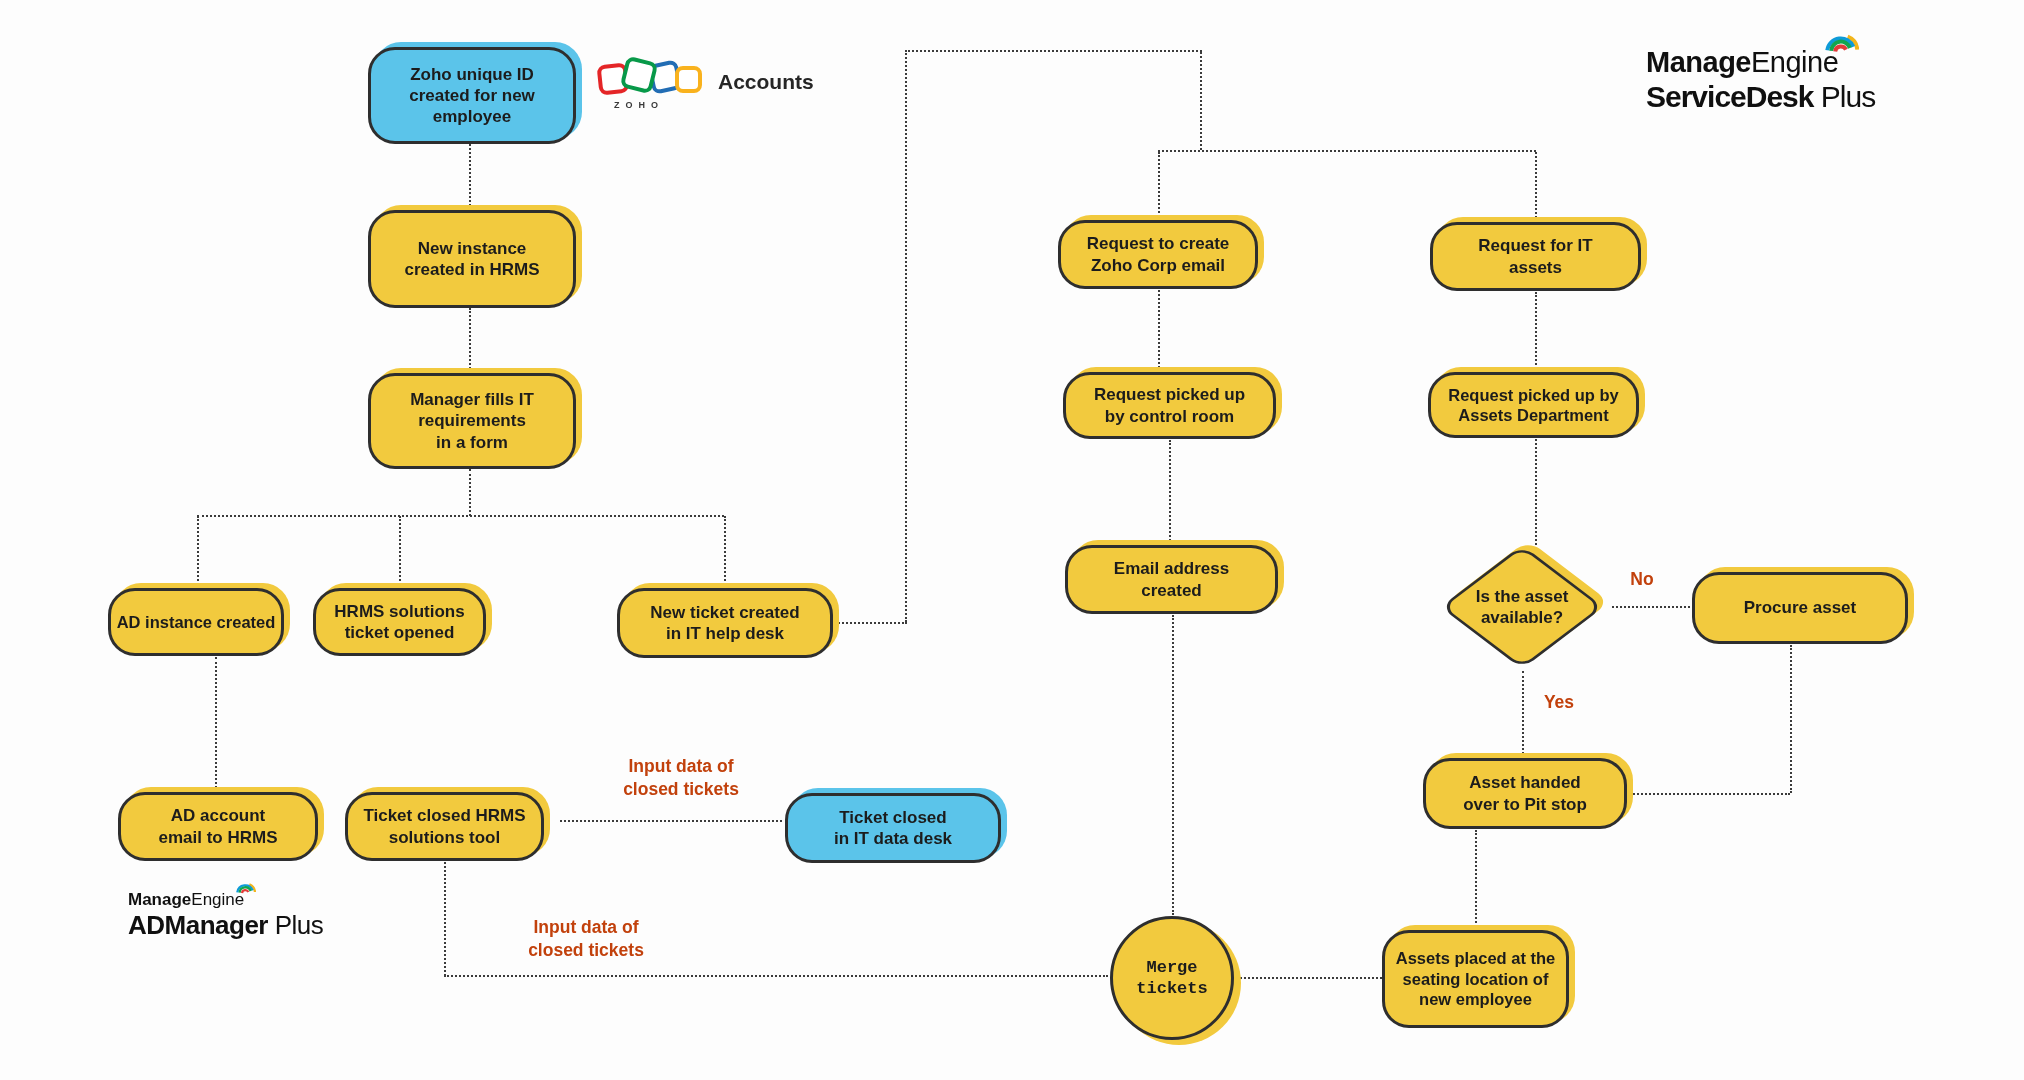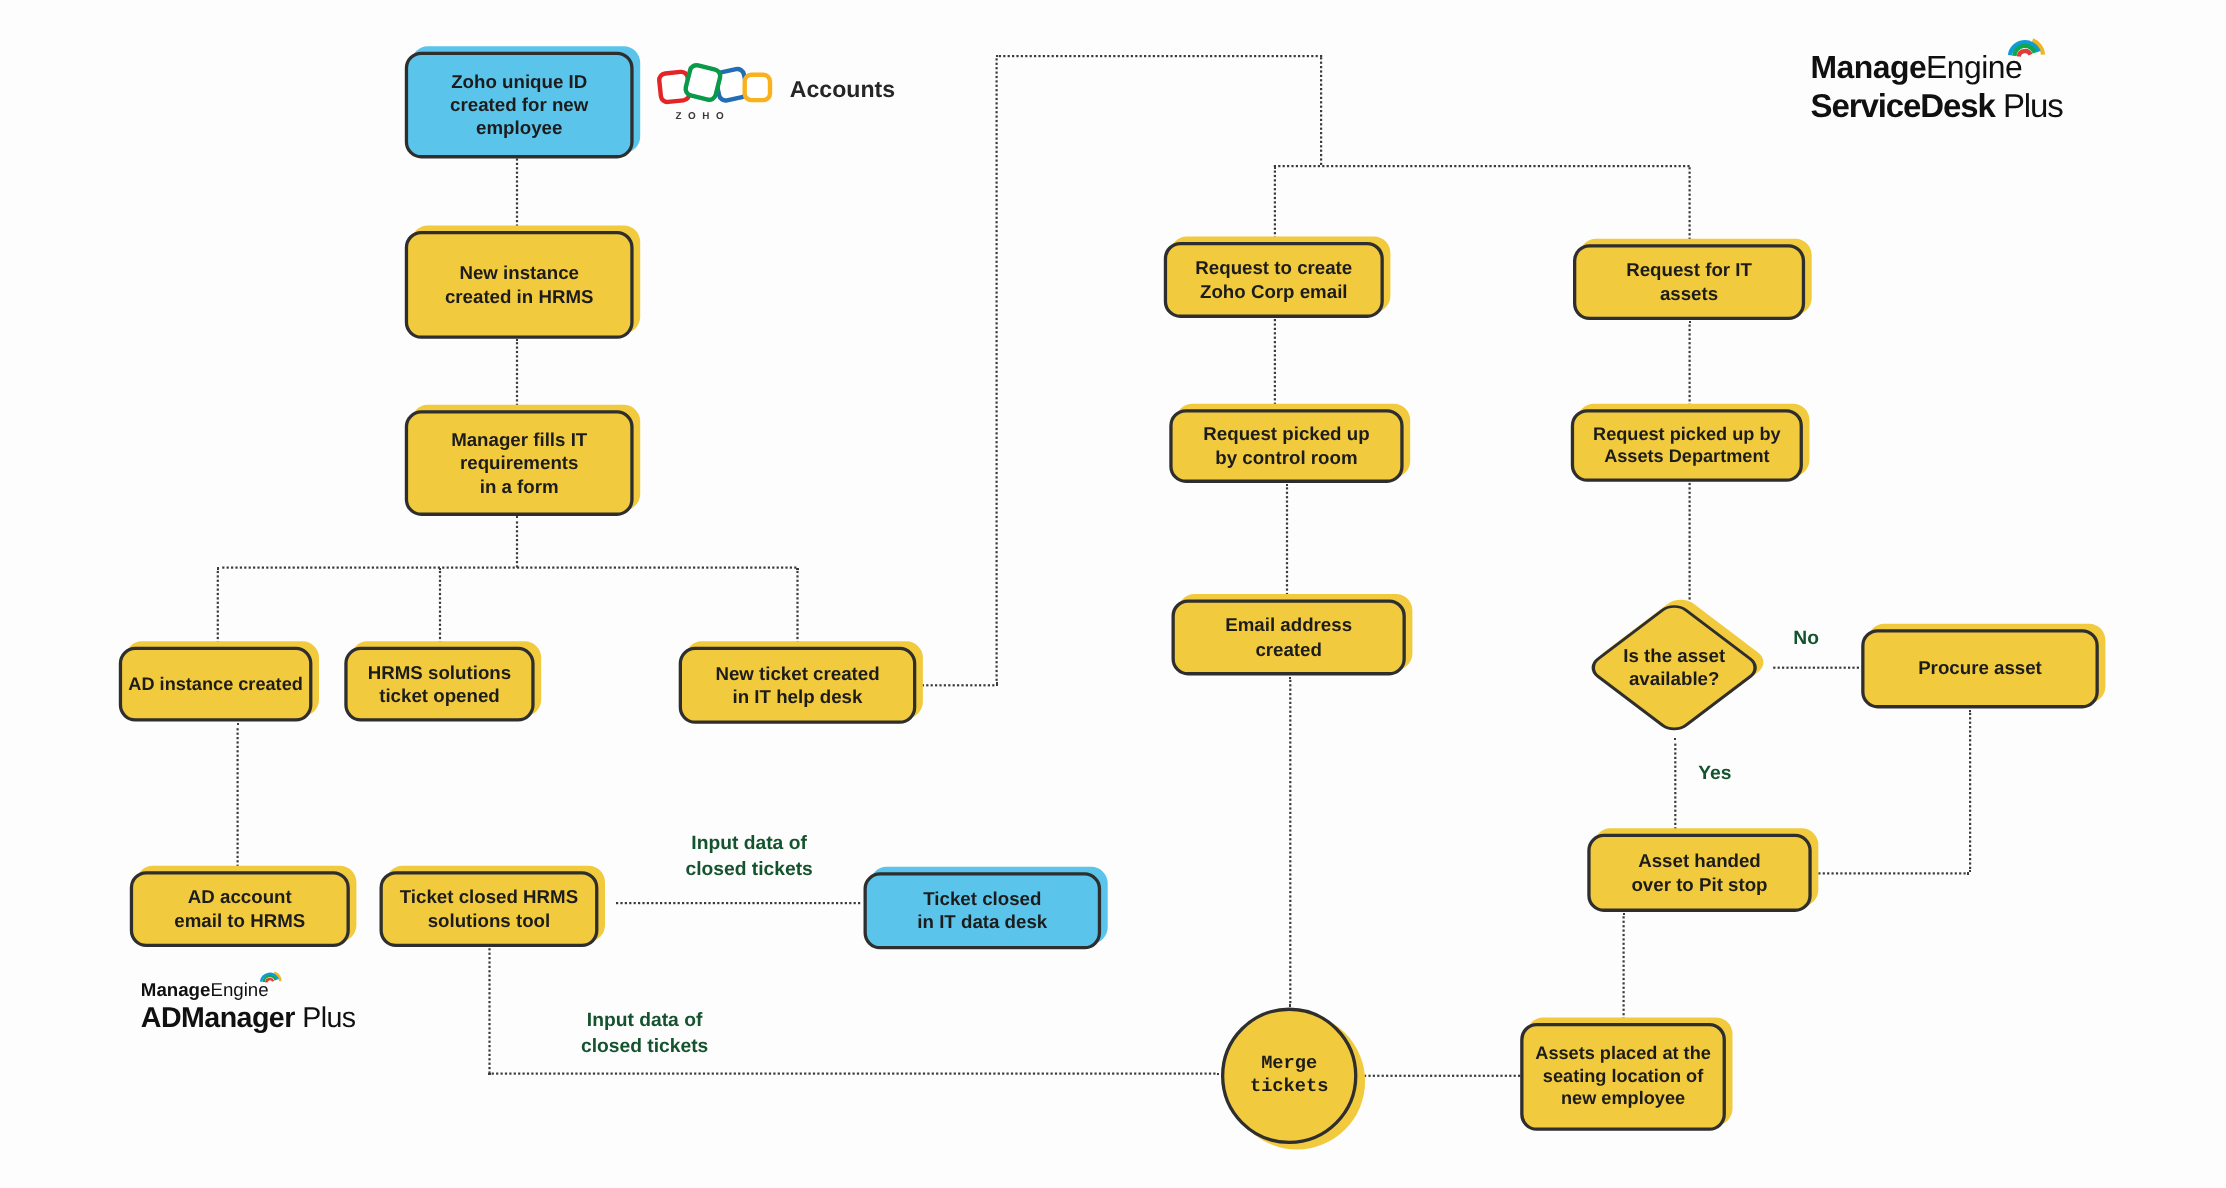--- a/index.html
+++ b/index.html
@@ -3,21 +3,21 @@
 <meta charset="utf-8">
 <style>
   html,body{margin:0;padding:0;background:#fff;}
   #canvas{
     position:relative;width:2024px;height:1080px;background:#fdfdfd;
     font-family:"Liberation Sans",sans-serif;overflow:hidden;
   }
   .node{
     position:absolute;display:flex;align-items:center;justify-content:center;
     text-align:center;box-sizing:border-box;
-    border:3px solid #2E2E2E;border-radius:15px;
+    border:3px solid #2E2E2E;border-radius:27px;
     font-weight:700;font-size:17px;line-height:1.24;color:#1C1C1C;
     white-space:pre-line;
   }
   .yellow{background:#F2CA3E;box-shadow:6px -5px 0 0 #F2CA3E;}
   .blue{background:#5BC4EA;box-shadow:6px -5px 0 0 #5BC4EA;}
   .circle{border-radius:50%;background:#F2CA3E;box-shadow:7px 5px 0 0 #F2CA3E;font-family:Liberation Mono, monospace;}
   .diamond-wrap{position:absolute;}
   .diamond-shape,.diamond-shadow{
     position:absolute;left:50%;top:50%;width:112px;height:112px;
     margin:-56px 0 0 -56px;border-radius:16px;background:#F2CA3E;box-sizing:border-box;
@@ -25,21 +25,21 @@
   .diamond-shadow{transform:translate(6px,-5px) scale(1.035,0.783) rotate(45deg);}
   .diamond-shape{border:3px solid #2E2E2E;transform:scale(1.035,0.783) rotate(45deg);}
   .diamond-text{
     position:absolute;inset:0;display:flex;align-items:center;justify-content:center;
     text-align:center;font-weight:700;font-size:17px;line-height:1.24;color:#1C1C1C;white-space:pre-line;
   }
   .hline{position:absolute;border-top:2.5px dotted #3B3B3B;height:0;}
   .vline{position:absolute;border-left:2.5px dotted #3B3B3B;width:0;}
   .flabel{
     position:absolute;text-align:center;font-weight:700;font-size:17.5px;
-    line-height:1.3;color:#14532d;white-space:pre-line;
+    line-height:1.3;color:#c2410c;white-space:pre-line;
   }
   
   .zoho-logo{position:absolute;left:598px;top:58px;width:210px;height:60px;}
   .zsq{position:absolute;box-sizing:border-box;border-radius:8px;background:#fff;}
   .zsq.red{left:0;top:6px;width:30px;height:30px;border:4.5px solid #E42527;transform:rotate(-6deg);}
   .zsq.green{left:25px;top:1px;width:32px;height:32px;border:4.5px solid #089949;transform:rotate(14deg);z-index:2;}
   .zsq.blue-sq{left:52px;top:4px;width:30px;height:30px;border:4.5px solid #226DB4;transform:rotate(-12deg);}
   .zsq.yellow-sq{left:77px;top:8px;width:27px;height:27px;border:4.5px solid #F9B21D;z-index:1;}
   .zoho-word{position:absolute;left:16px;top:42px;font-size:9px;font-weight:700;letter-spacing:6px;color:#3a3a3a;}
   .zoho-accounts{position:absolute;left:120px;top:12px;font-size:21px;font-weight:700;color:#262626;}
@@ -135,21 +135,21 @@
 
   <div class="diamond-wrap" style="left:1440px;top:545px;width:164px;height:124px;">
     <div class="diamond-shadow"></div>
     <div class="diamond-shape"></div>
     <div class="diamond-text">Is the asset
 available?</div>
   </div>
 
   <div class="node yellow" style="left:1692px;top:572px;width:216px;height:72px;">Procure asset</div>
 
-  <div class="node yellow" style="left:1423px;top:758px;width:204px;height:71px;margin-left:20px;">Asset handed
+  <div class="node yellow" style="left:1423px;top:758px;width:204px;height:71px;">Asset handed
 over to Pit stop</div>
 
   <div class="node yellow" style="left:1382px;top:930px;width:187px;height:98px;font-size:16.5px;">Assets placed at the
 seating location of
 new employee</div>
 
   <div class="node circle" style="left:1110px;top:916px;width:124px;height:124px;">Merge
 tickets</div>
 
   <div class="flabel" style="left:1620px;top:568px;width:44px;">No</div>

